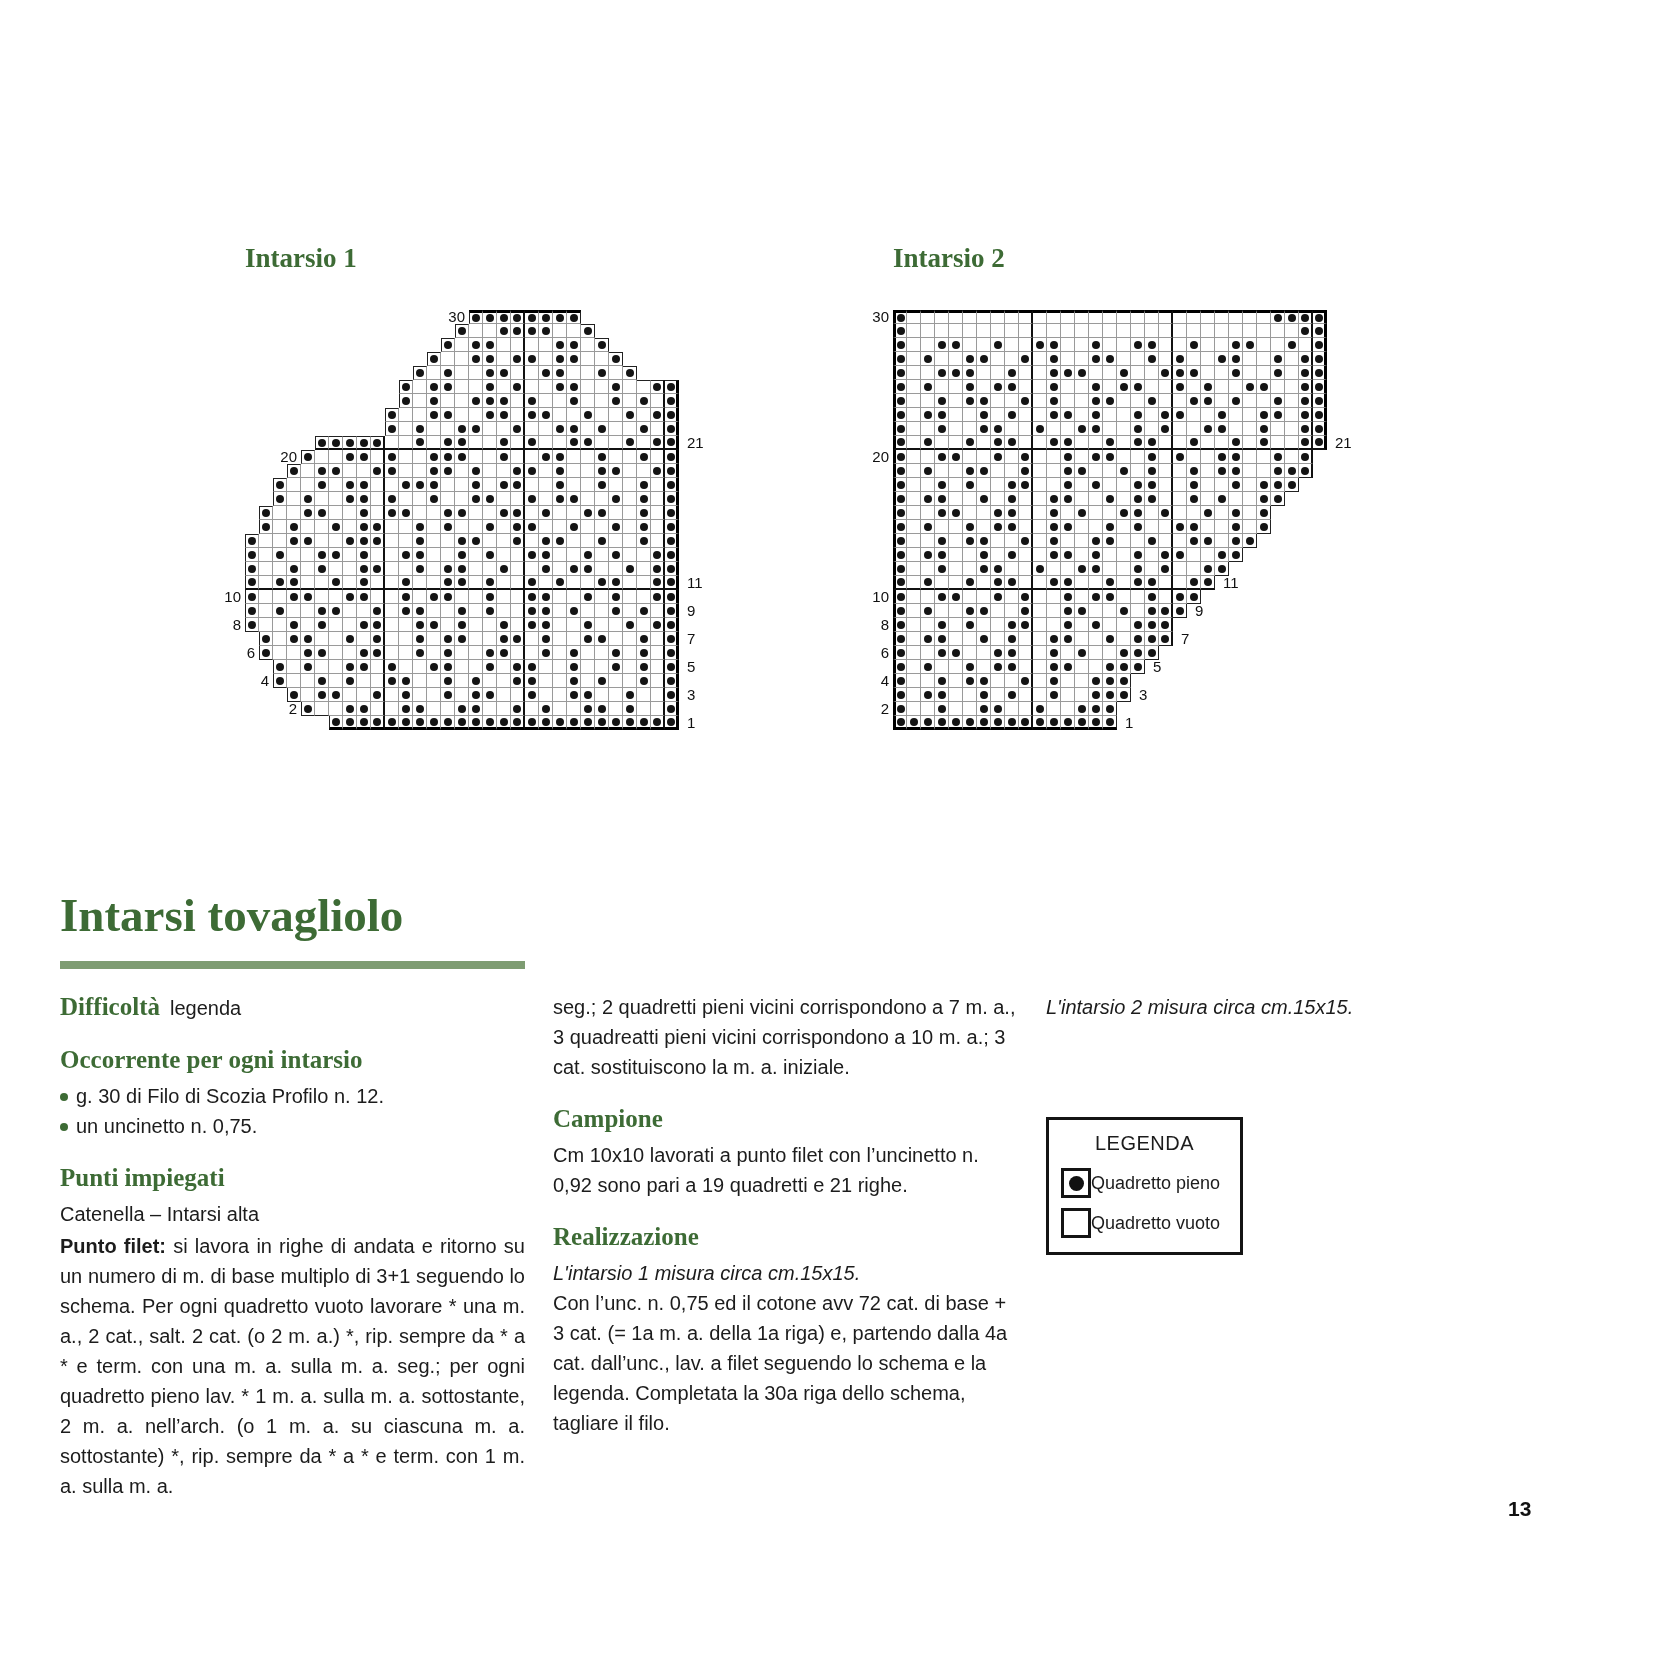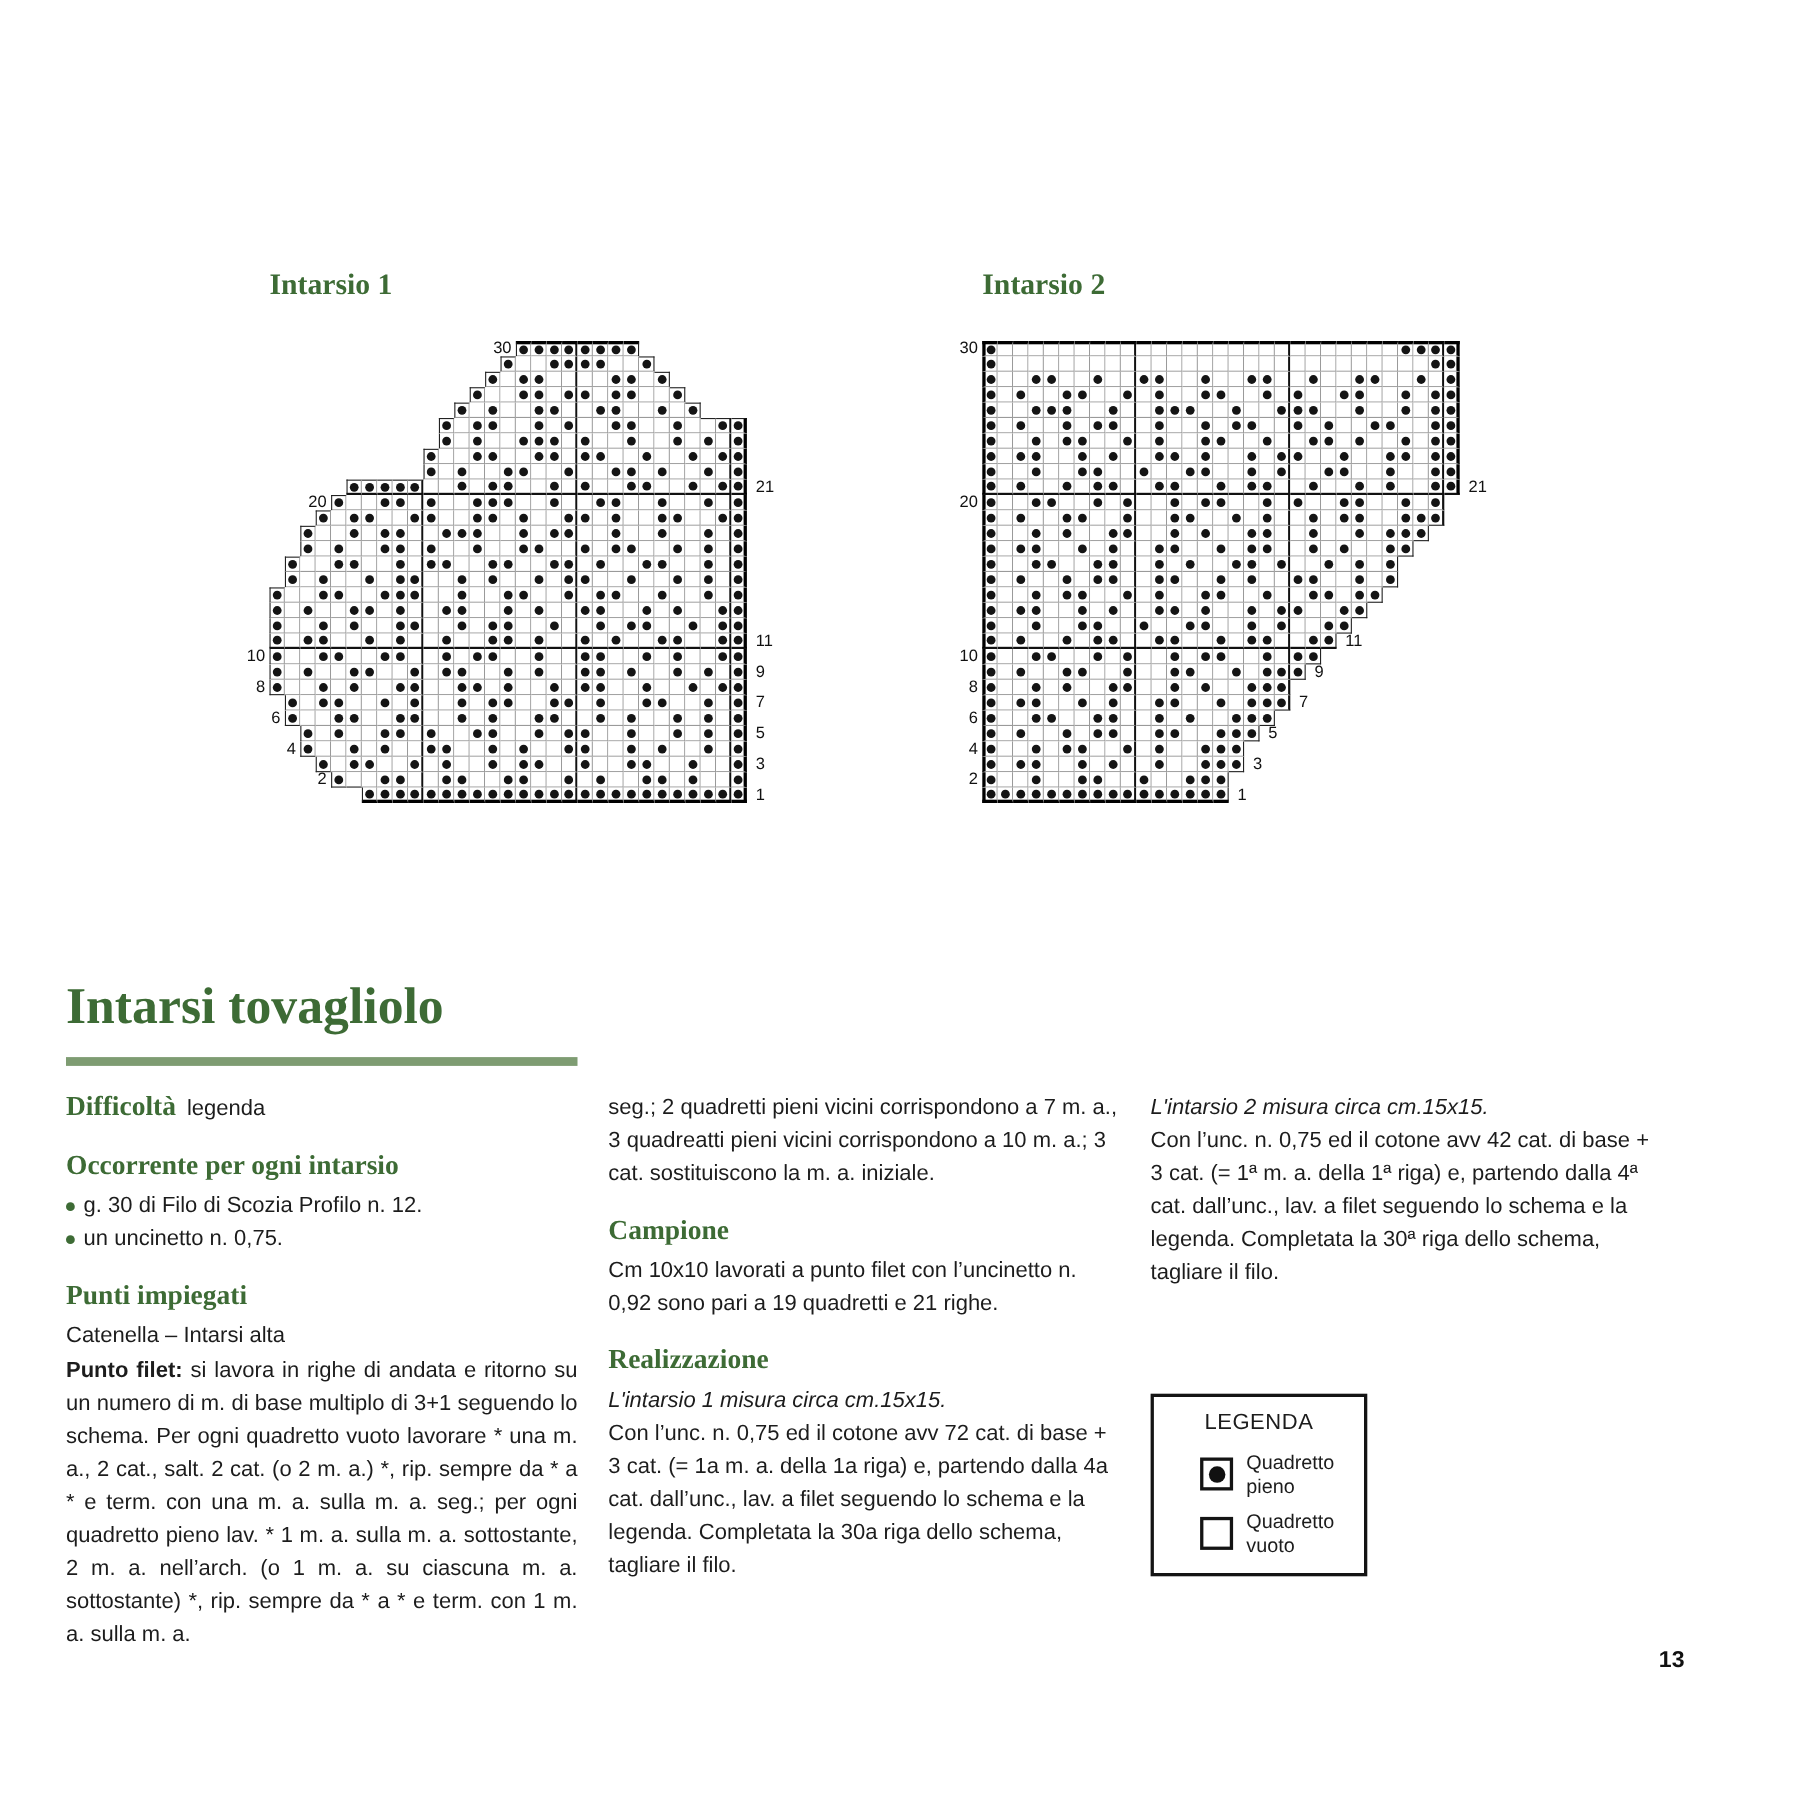--- a/index.html
+++ b/index.html
@@ -52,21 +52,21 @@
   .mat-item { display:flex; }
   .mat-item .bullet { flex:none; width:8px; height:8px; border-radius:50%; background:#3d6b35; margin:12px 8px 0 0; }
   .stitches { margin-bottom:2px !important; }
   .lead { font-weight:bold; }
 
   .legend {
     margin-top:95px; width:197px; border:3px solid #141414; box-sizing:border-box;
     padding:8px 12px 14px 12px; background:#fff;
   }
   .legend-title { text-align:center; font-size:20px; letter-spacing:0.5px; margin-bottom:8px; }
-  .legend-item { display:flex; align-items:center; gap:12px; margin-top:10px; font-size:18px; line-height:22px;margin-left:30px; }
+  .legend-item { display:flex; align-items:center; gap:0; margin-top:10px; font-size:18px; line-height:22px; }
   .sq { flex:none; width:30px; height:30px; border:3px solid #141414; box-sizing:border-box;
         display:flex; align-items:center; justify-content:center; background:#fff; }
   .sq.filled::after { content:""; width:15px; height:15px; border-radius:50%; background:#111; }
 
   .page-num { position:absolute; left:1508px; top:1497px; font-weight:bold; font-size:21px; color:#111; }
 </style>
 </head>
 <body>
 
 <div>
@@ -2124,21 +2124,20 @@
       <p>seg.; 2 quadretti pieni vicini corrispondono a 7 m. a., 3 quadreatti pieni vicini corrispondono a 10 m. a.; 3 cat. sostituiscono la m. a. iniziale.</p>
       <h3 class="sec">Campione</h3>
       <p>Cm 10x10 lavorati a punto filet con l’uncinetto n. 0,92 sono pari a 19 quadretti e 21 righe.</p>
       <h3 class="sec">Realizzazione</h3>
       <p class="italic">L'intarsio 1 misura circa cm.15x15.</p>
       <p>Con l’unc. n. 0,75 ed il cotone avv 72 cat. di base + 3 cat. (= 1a m. a. della 1a riga) e, partendo dalla 4a cat. dall’unc., lav. a filet seguendo lo schema e la legenda. Completata la 30a riga dello schema, tagliare il filo.</p>
     </div>
 
     <div class="col">
       <p class="italic">L'intarsio 2 misura circa cm.15x15.</p>
-      <p>Con l’unc. n. 0,75 ed il cotone avv 42 cat. di base + 3 cat. (= 1ª m. a. della 1ª riga) e, partendo dalla 4ª cat. dall’unc., lav. a filet seguendo lo schema e la legenda. Completata la 30ª riga dello schema, tagliare il filo.</p>
       <div class="legend">
         <div class="legend-title">LEGENDA</div>
         <div class="legend-item">
           <span class="sq filled"></span>
           <span>Quadretto pieno</span>
         </div>
         <div class="legend-item">
           <span class="sq"></span>
           <span>Quadretto vuoto</span>
         </div>

